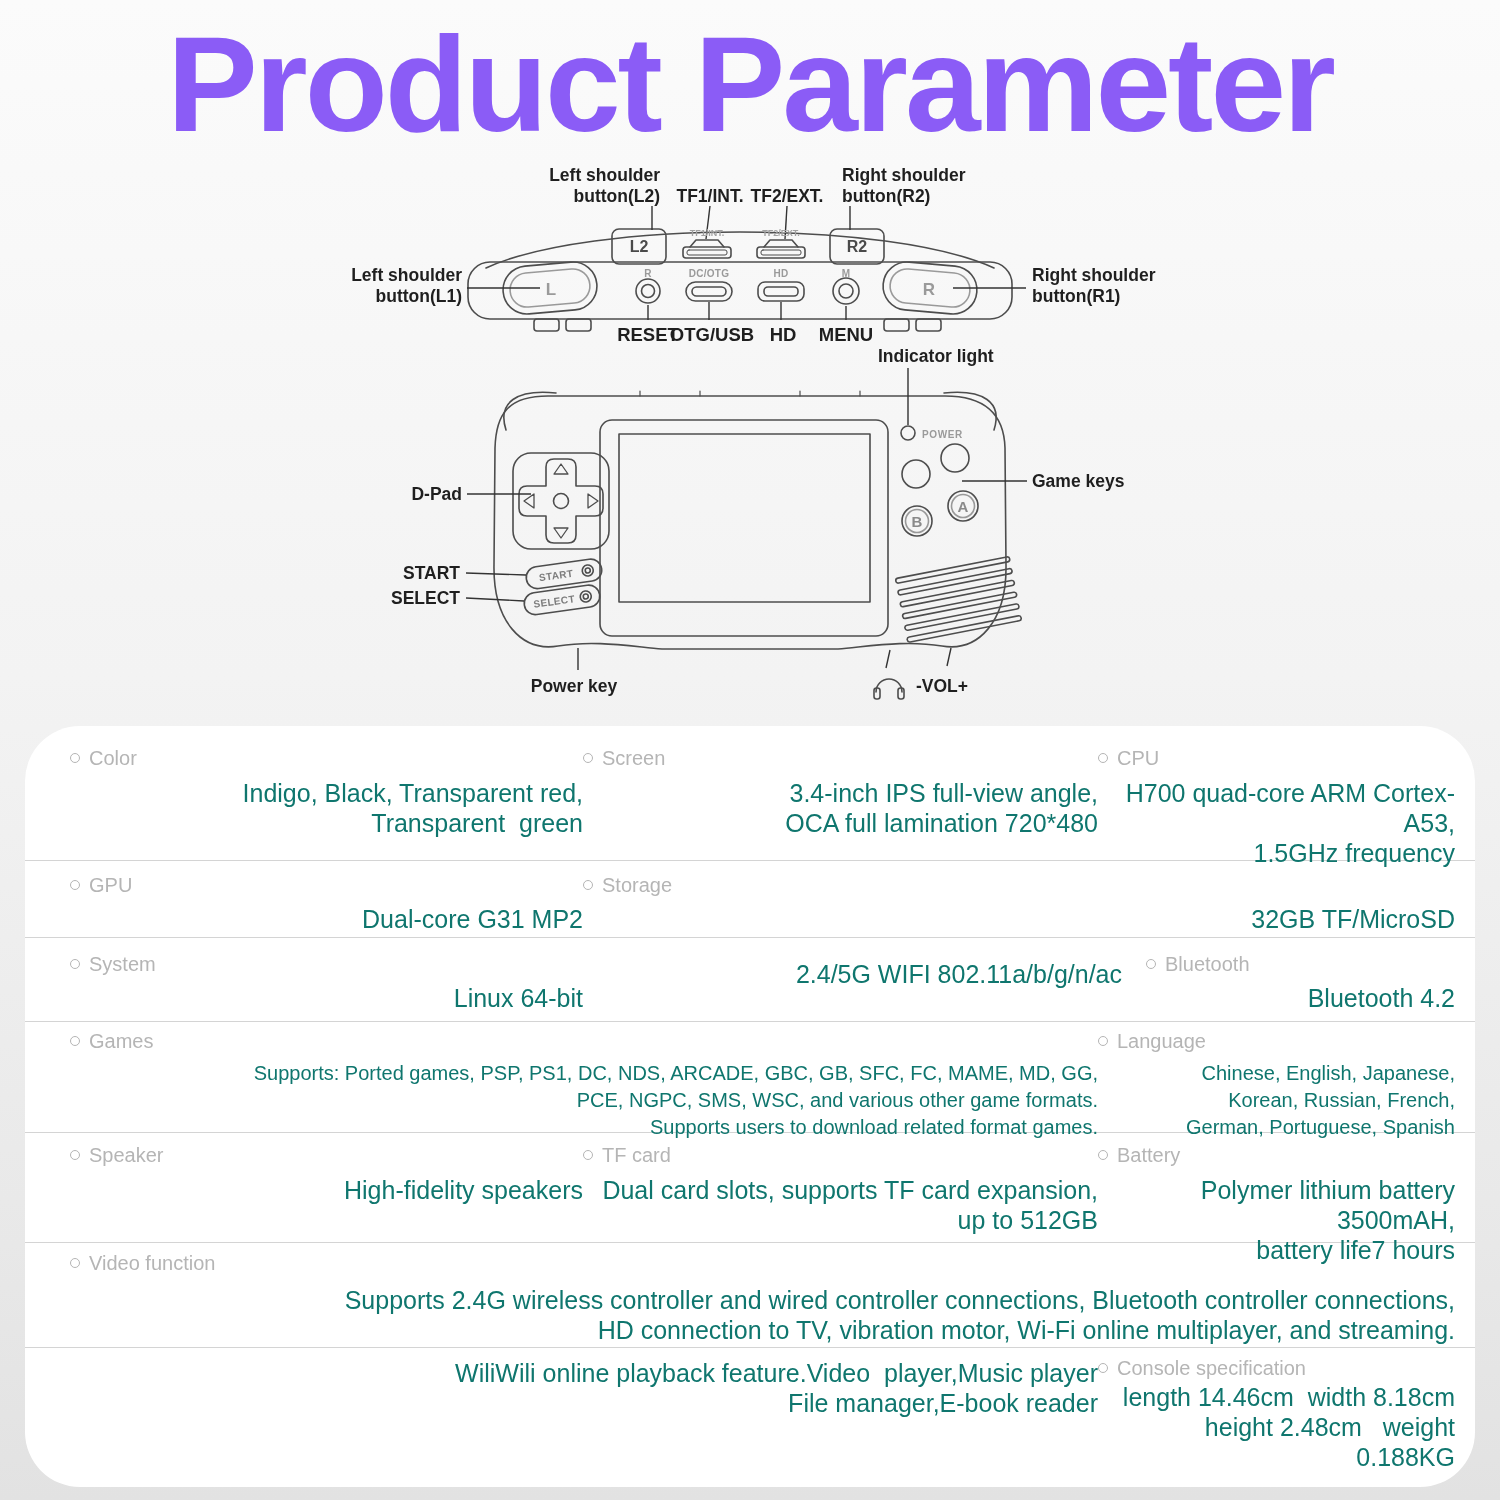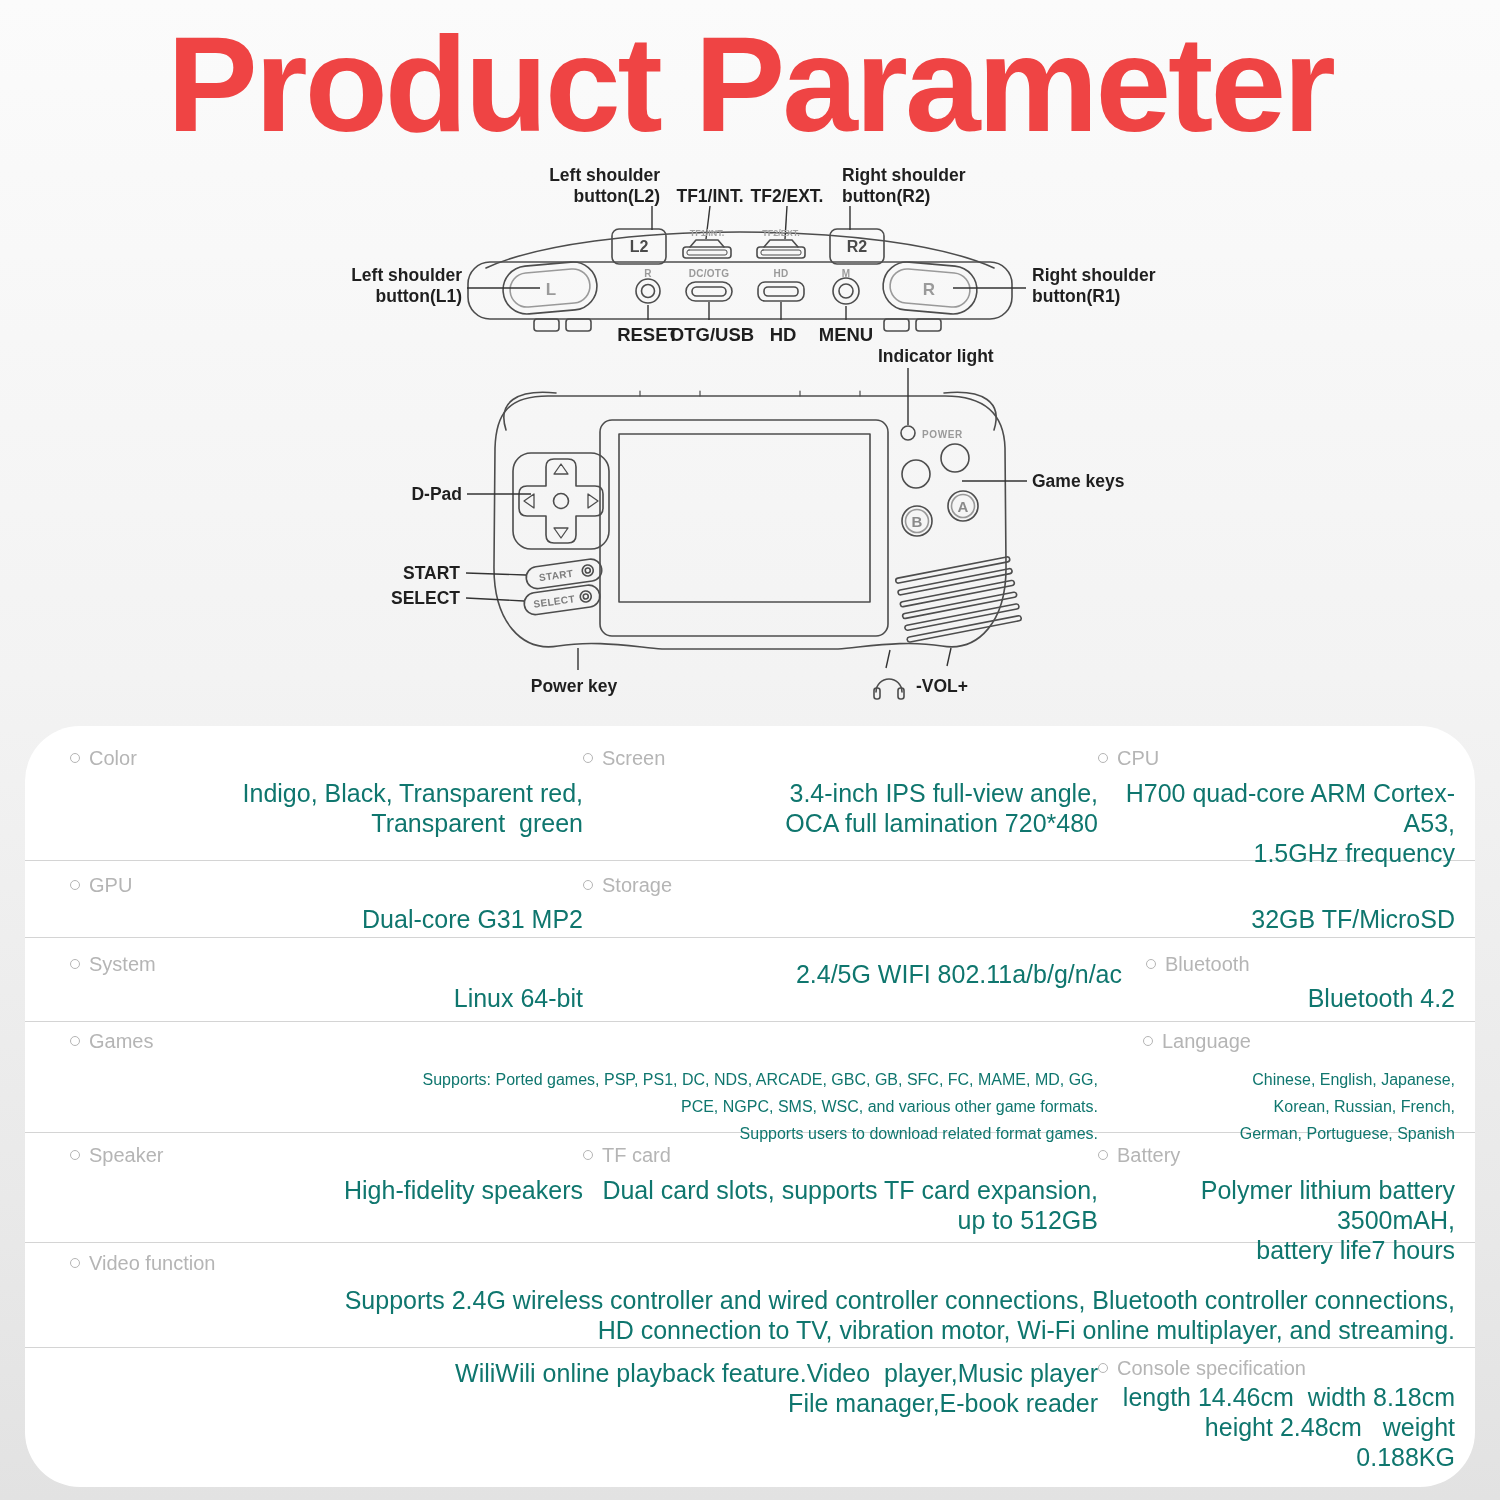--- a/index.html
+++ b/index.html
@@ -5,21 +5,21 @@
   * { margin:0; padding:0; box-sizing:border-box; }
   html,body { width:1500px; height:1500px; }
   body {
     font-family:"Liberation Sans","DejaVu Sans",sans-serif;
     background:linear-gradient(#fbfbfb 0%, #f3f3f3 45%, #e9e9e9 80%, #e2e2e2 100%);
     position:relative; overflow:hidden; color:#1a1a1a;
   }
   .title {
     position:absolute; top:6px; left:0; width:1500px;
     text-align:center; font-size:136px; font-weight:bold;
-    letter-spacing:-3px; color:#ef4444;
+    letter-spacing:-3px; color:#8b5cf6;
   }
   svg.diagram { position:absolute; top:0; left:0; }
   svg text { font-family:"Liberation Sans","DejaVu Sans",sans-serif; }
   .callout { font-size:17.5px; font-weight:600; fill:#1f1f1f; }
   .portlbl { font-size:18.5px; font-weight:600; fill:#1f1f1f; }
   .tiny { font-size:10px; fill:#9a9a9a; font-weight:600; letter-spacing:.3px; }
   .vtiny { font-size:9px; fill:#a0a0a0; font-weight:600; }
   .devletter { font-size:17px; fill:#9a9a9a; font-weight:600; }
   .devbold { font-size:16px; font-weight:bold; fill:#4a4a4a; }
   .btnletter { font-size:15px; font-weight:bold; fill:#8a8a8a; }
@@ -27,42 +27,42 @@
 
   .card {
     position:absolute; left:25px; top:726px; width:1450px; height:761px;
     background:#ffffff; border-radius:55px;
   }
   .row { display:flex; border-bottom:1px solid #d4d4d4; padding-left:45px; padding-right:20px;text-align:right; }
   .row:last-child { border-bottom:none; }
   .r1 { height:135px; padding-top:20px; }
   .r2 { height:77px;  padding-top:12px; }
   .r3 { height:84px;  padding-top:14px;gap:24px; }
-  .r4 { height:111px; padding-top:7px;gap:45px; }
+  .r4 { height:111px; padding-top:7px; }
   .r5 { height:110px; padding-top:10px; }
   .r6 { height:105px; padding-top:8px; }
   .r7 { height:139px; padding-top:8px; }
   .c1 { width:513px; }
   .c2 { width:515px; }
   .c3 { flex:1; }
   .cwide { width:1028px; }
   .cfull { width:100%; }
   .lbl {
     font-size:20px; line-height:24px; color:#b5b5b5;
     display:flex; align-items:center;
   }
   .lbl::before {
     content:""; width:8px; height:8px; border:1.5px solid #b5b5b5;
     border-radius:50%; display:inline-block; margin-right:9px; flex:0 0 auto;
   }
   .val {
     font-size:25px; line-height:30px; color:#0f766e;
     margin-top:8px; margin-left:17px; white-space:pre-wrap;
   }
-  .val-tight { font-size:16px; line-height:27px; margin-top:13px; }
+  .val-tight { font-size:20px; line-height:27px; margin-top:7px; }
   .r2 .val, .r3 .val { margin-top:7px; }
   .r6 .val { margin-top:10px; }
   .r7 .val { margin-top:2px; }
 </style>
 </head>
 <body>
 
 <h1 class="title">Product Parameter</h1>
 
 <svg class="diagram" width="1500" height="730" viewBox="0 0 1500 730">

